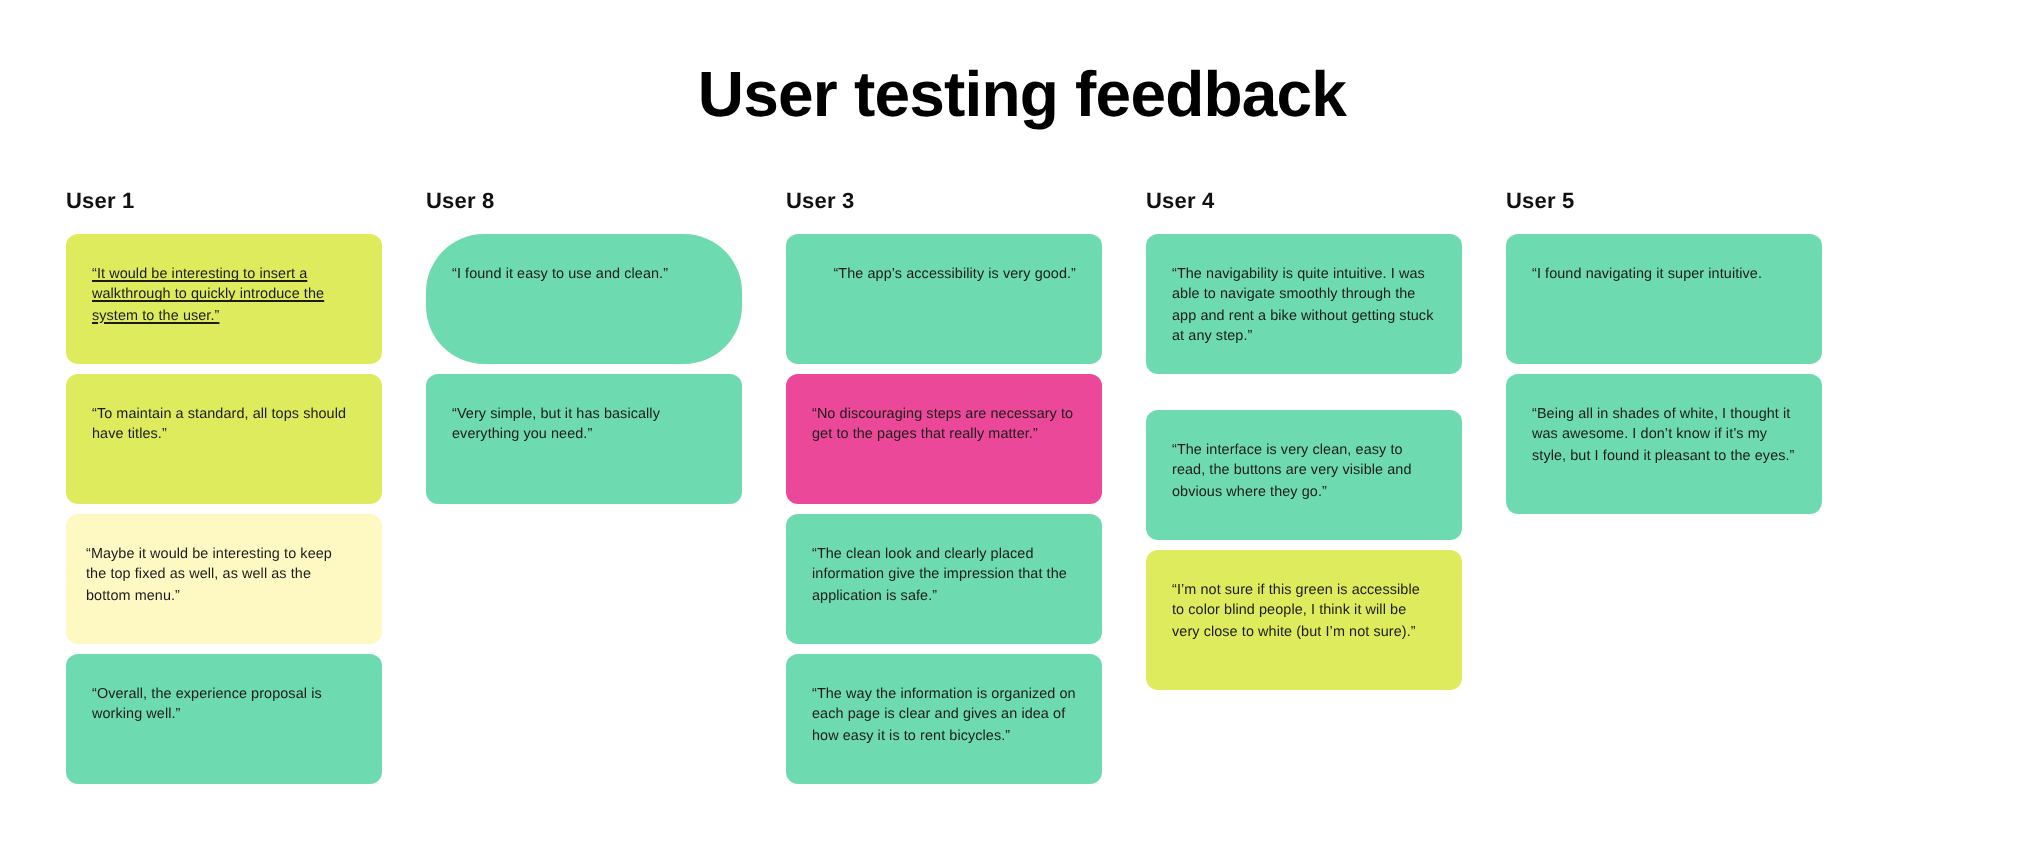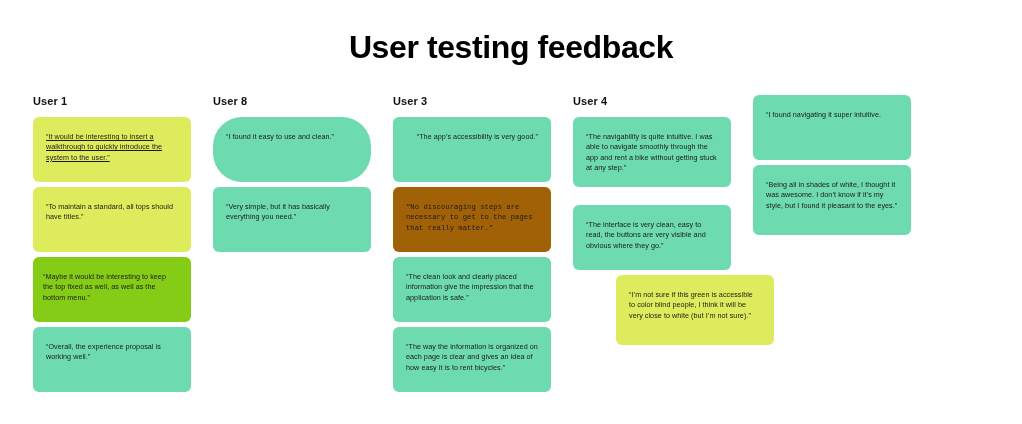--- a/index.html
+++ b/index.html
@@ -86,64 +86,65 @@
 
   <div id="columns">
       <div class="column">
         <div class="column-header">User 1</div>
         <div class="card h-65" style="background: rgb(221, 235, 92); text-decoration: underline;">
           <span class="card-text">“It would be interesting to insert a walkthrough to quickly introduce the system to the user.”</span>
         </div>
         <div class="card h-65" style="background: rgb(221, 235, 92);">
           <span class="card-text">“To maintain a standard, all tops should have titles.”</span>
         </div>
-        <div class="card h-65" style="background: #84cc16; padding-left: 10px;">
+        <div class="card h-65" style="background: #fef9c3; padding-left: 10px;">
           <span class="card-text">“Maybe it would be interesting to keep the top fixed as well, as well as the bottom menu.”</span>
         </div>
         <div class="card h-65" style="background: rgb(110, 218, 175);">
           <span class="card-text">“Overall, the experience proposal is working well.”</span>
         </div>
       </div>
       <div class="column">
         <div class="column-header">User 8</div>
         <div class="card h-65" style="background: rgb(110, 218, 175); border-radius: 29px;">
           <span class="card-text">“I found it easy to use and clean.”</span>
         </div>
         <div class="card h-65" style="background: rgb(110, 218, 175);">
           <span class="card-text">“Very simple, but it has basically everything you need.”</span>
         </div>
       </div>
       <div class="column">
         <div class="column-header">User 3</div>
         <div class="card h-65" style="background: rgb(110, 218, 175); text-align: right;">
           <span class="card-text">“The app’s accessibility is very good.”</span>
         </div>
-        <div class="card h-65" style="background: #a16207; font-family: Liberation Mono, monospace;">
+        <div class="card h-65" style="background: #ec4899;">
           <span class="card-text">“No discouraging steps are necessary to get to the pages that really matter.”</span>
         </div>
         <div class="card h-65" style="background: rgb(110, 218, 175);">
           <span class="card-text">“The clean look and clearly placed information give the impression that the application is safe.”</span>
         </div>
         <div class="card h-65" style="background: rgb(110, 218, 175);">
           <span class="card-text">“The way the information is organized on each page is clear and gives an idea of how easy it is to rent bicycles.”</span>
         </div>
       </div>
       <div class="column">
         <div class="column-header">User 4</div>
         <div class="card h-70" style="background: rgb(110, 218, 175);">
           <span class="card-text">“The navigability is quite intuitive. I was able to navigate smoothly through the app and rent a bike without getting stuck at any step.”</span>
         </div>
         <div class="card h-65" style="background: rgb(110, 218, 175); margin-top: 13px;">
           <span class="card-text">“The interface is very clean, easy to read, the buttons are very visible and obvious where they go.”</span>
         </div>
-        <div class="card h-70" style="background: rgb(221, 235, 92); margin-left: 43px;">
+        <div class="card h-70" style="background: rgb(221, 235, 92);">
           <span class="card-text">“I’m not sure if this green is accessible to color blind people, I think it will be very close to white (but I’m not sure).”</span>
         </div>
       </div>
       <div class="column">
+        <div class="column-header">User 5</div>
         <div class="card h-65" style="background: rgb(110, 218, 175);">
           <span class="card-text">“I found navigating it super intuitive.</span>
         </div>
         <div class="card h-70" style="background: rgb(110, 218, 175);">
           <span class="card-text">“Being all in shades of white, I thought it was awesome. I don’t know if it’s my style, but I found it pleasant to the eyes.”</span>
         </div>
       </div>
     </div>
 
 </div>

